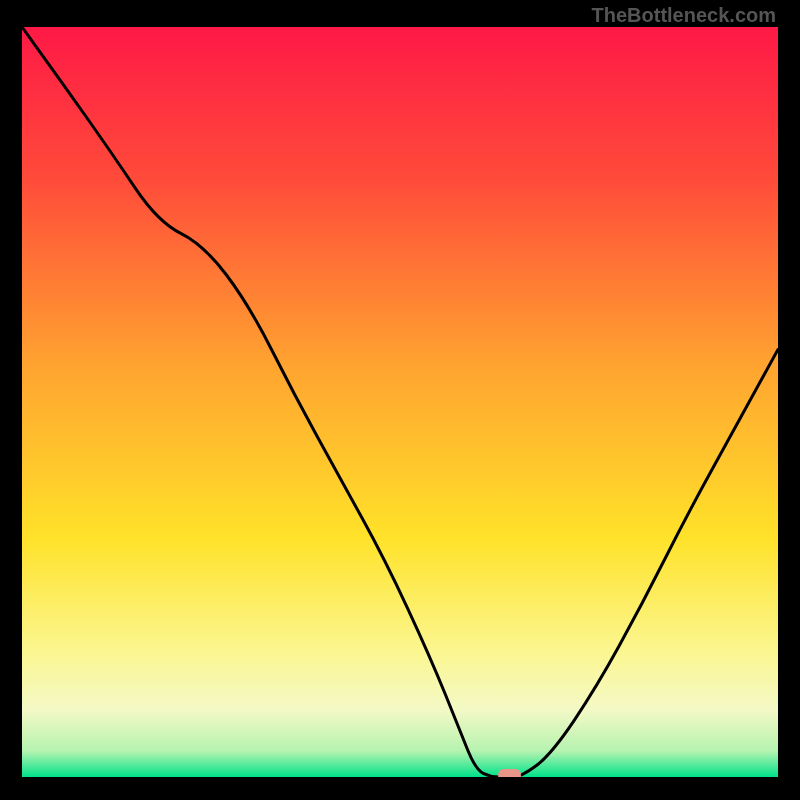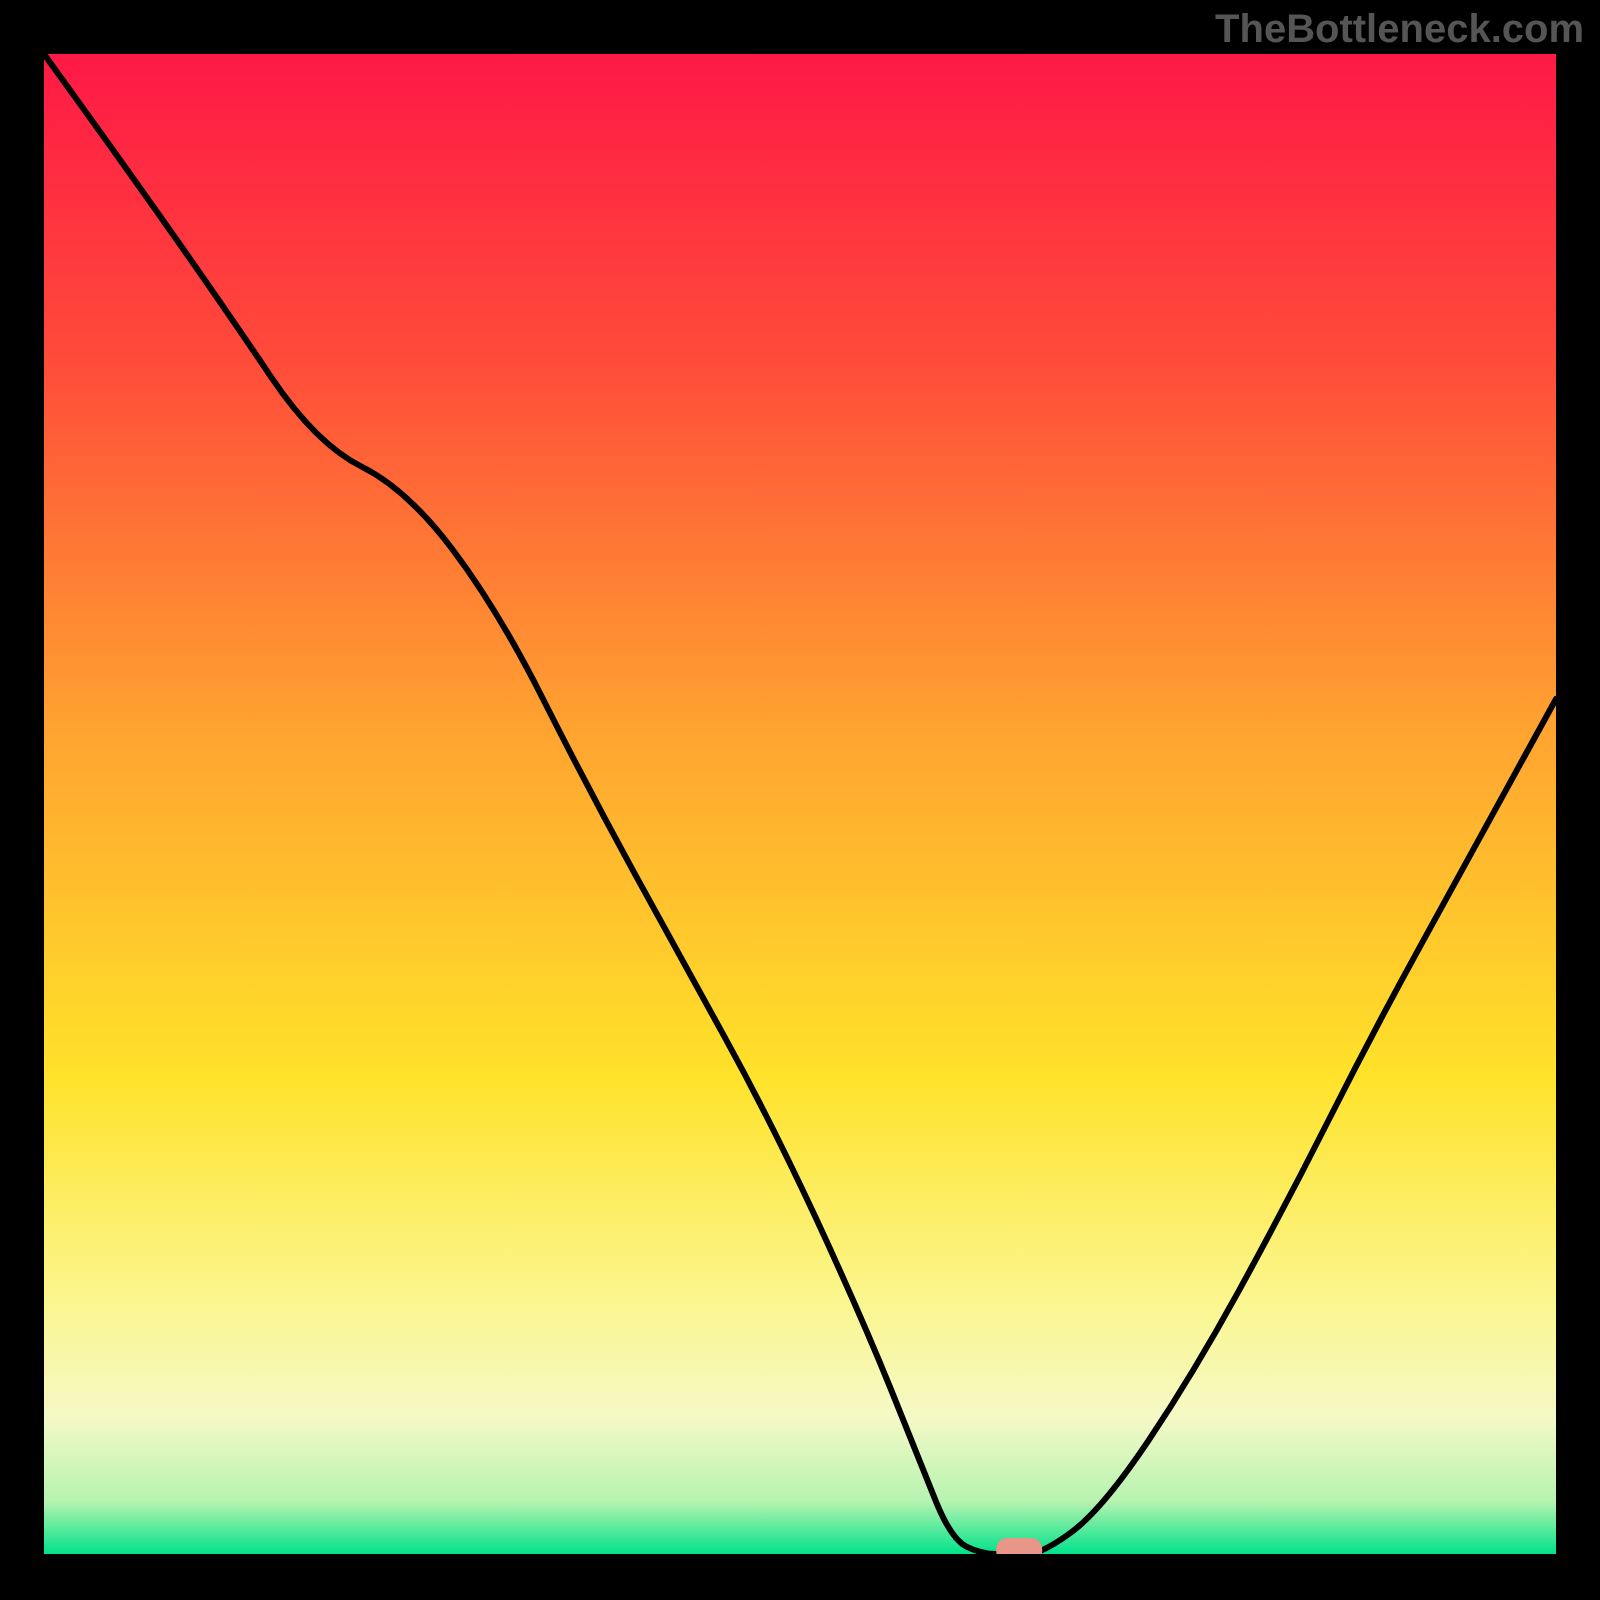--- a/index.html
+++ b/index.html
@@ -13,21 +13,21 @@
   }
   .frame {
     position: relative;
     width: 800px;
     height: 800px;
     background: #000;
   }
   .watermark {
     position: absolute;
     top: 4px;
-    right: 8px;
+    right: 24px;
     color: #555;
     font-size: 20px;
     font-weight: 600;
     z-index: 10;
   }
   .plot {
     position: absolute;
     left: 20px;
     top: 25px;
     width: 756px;

